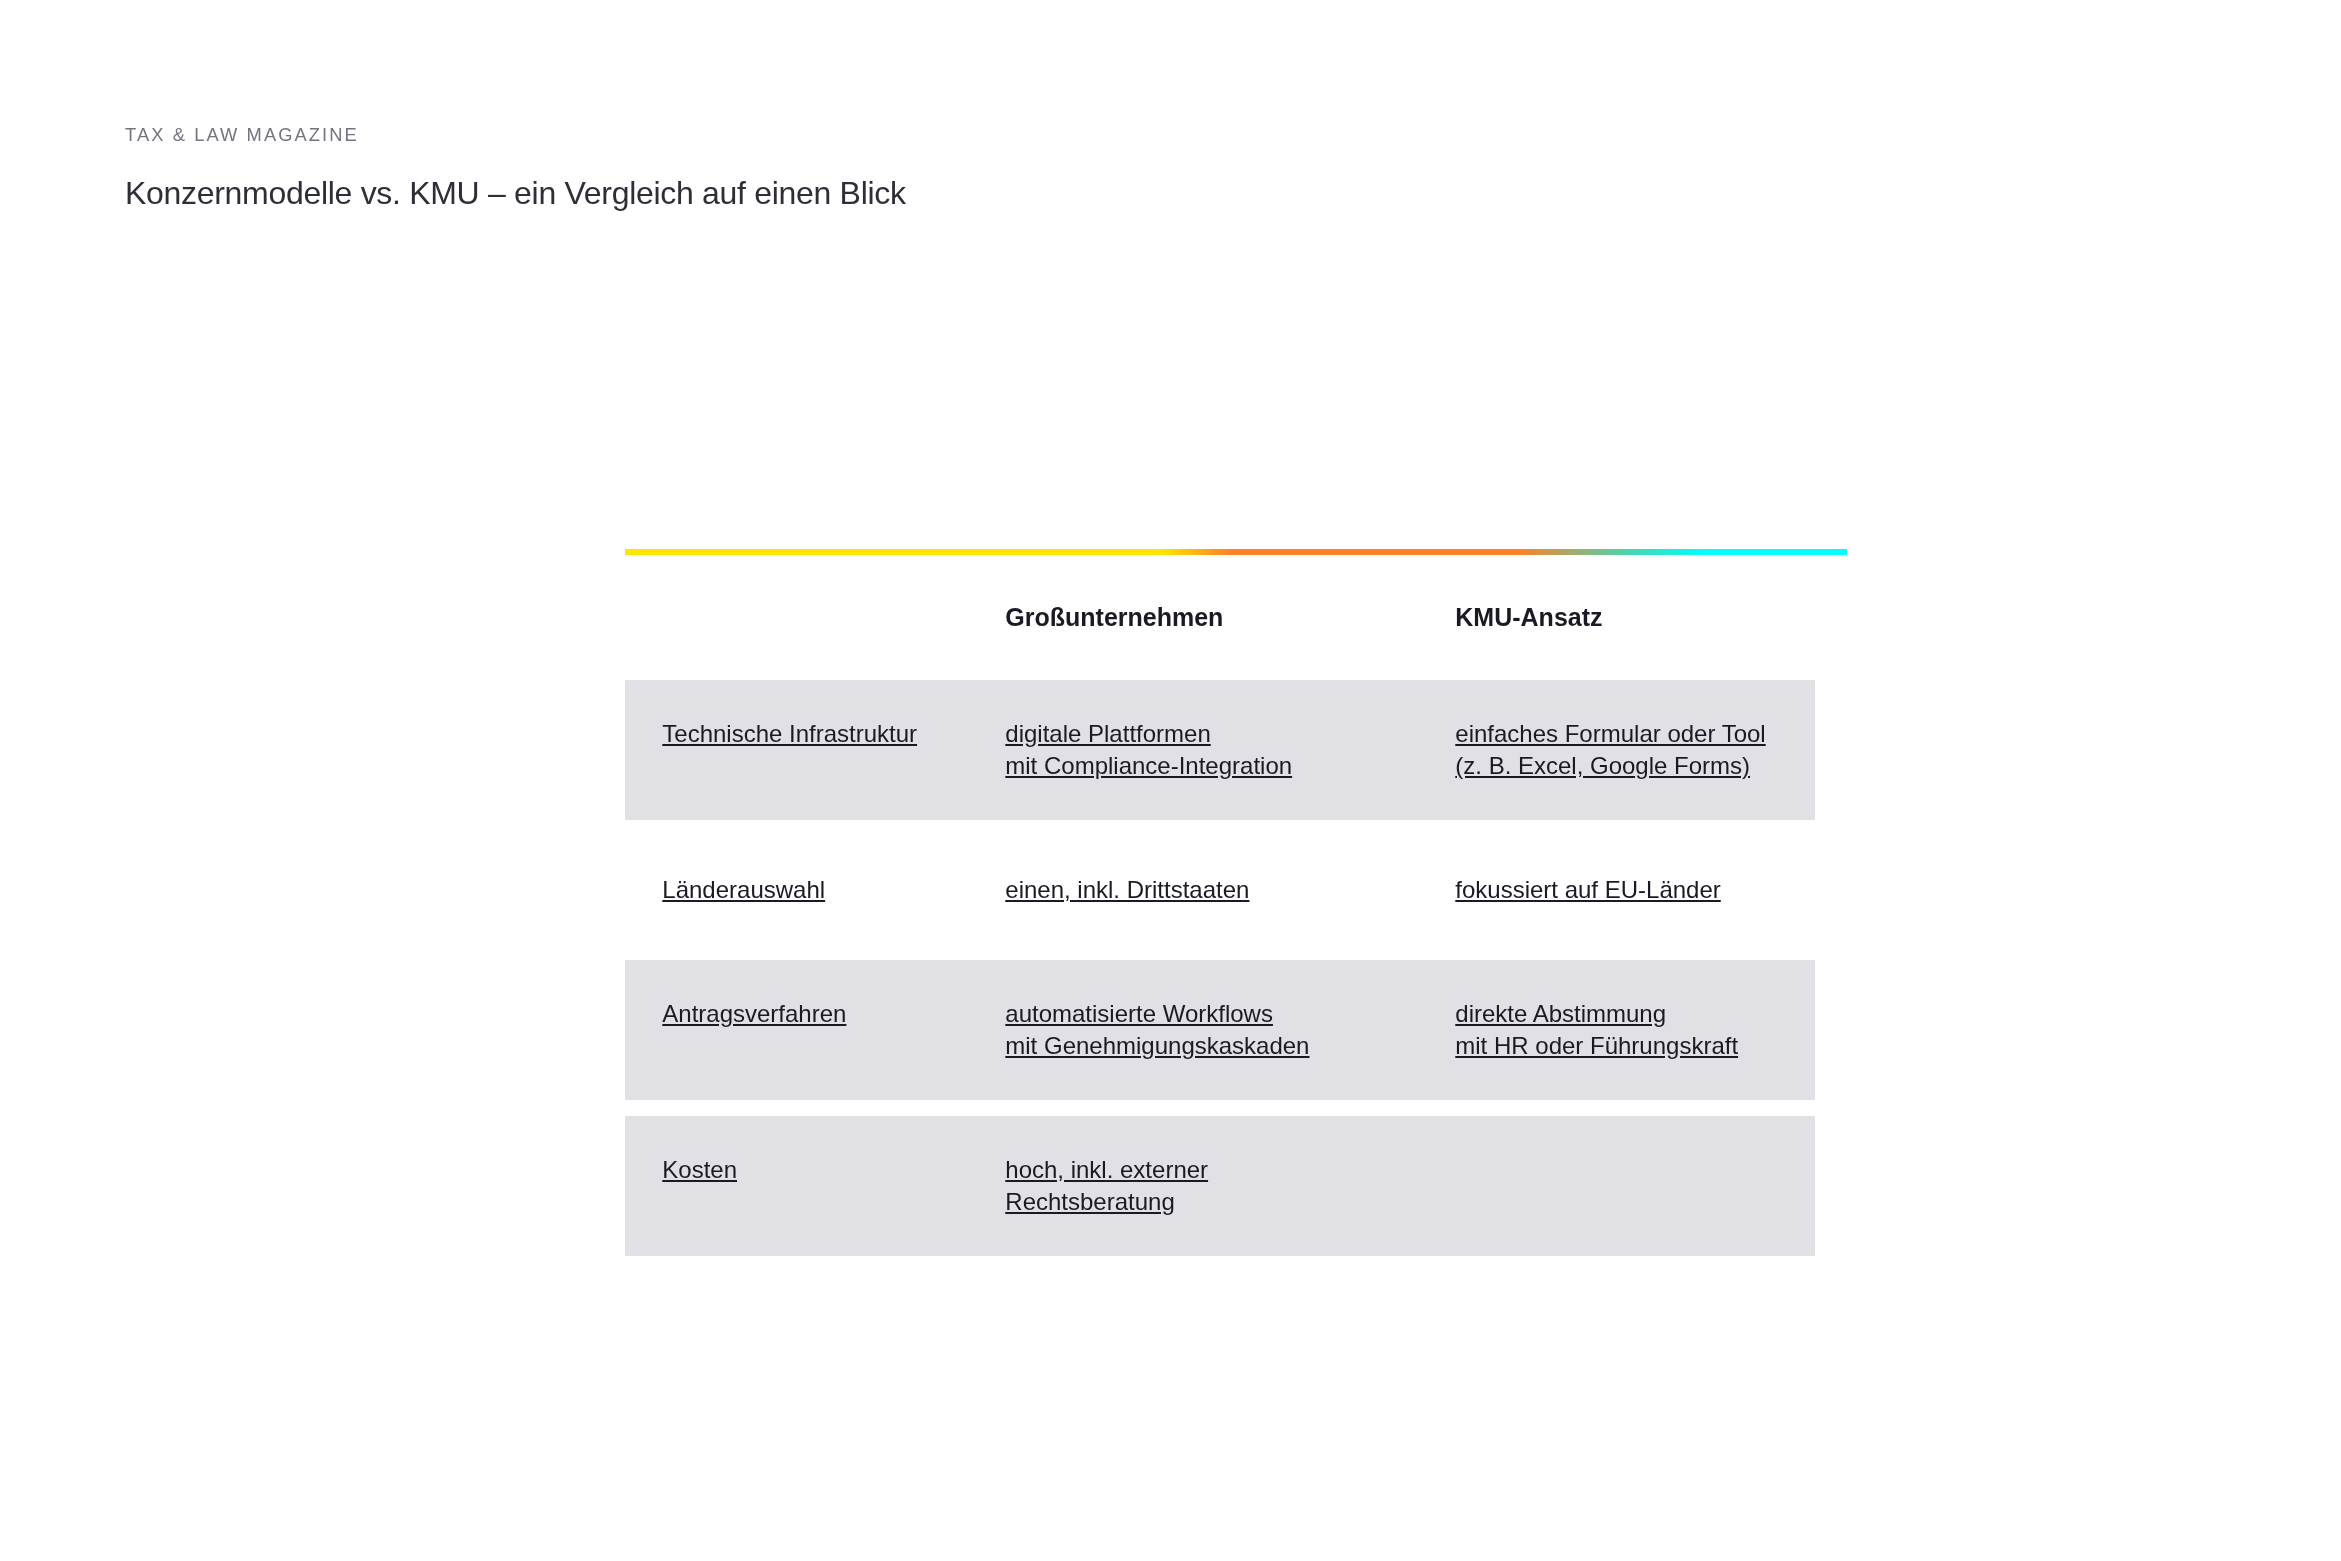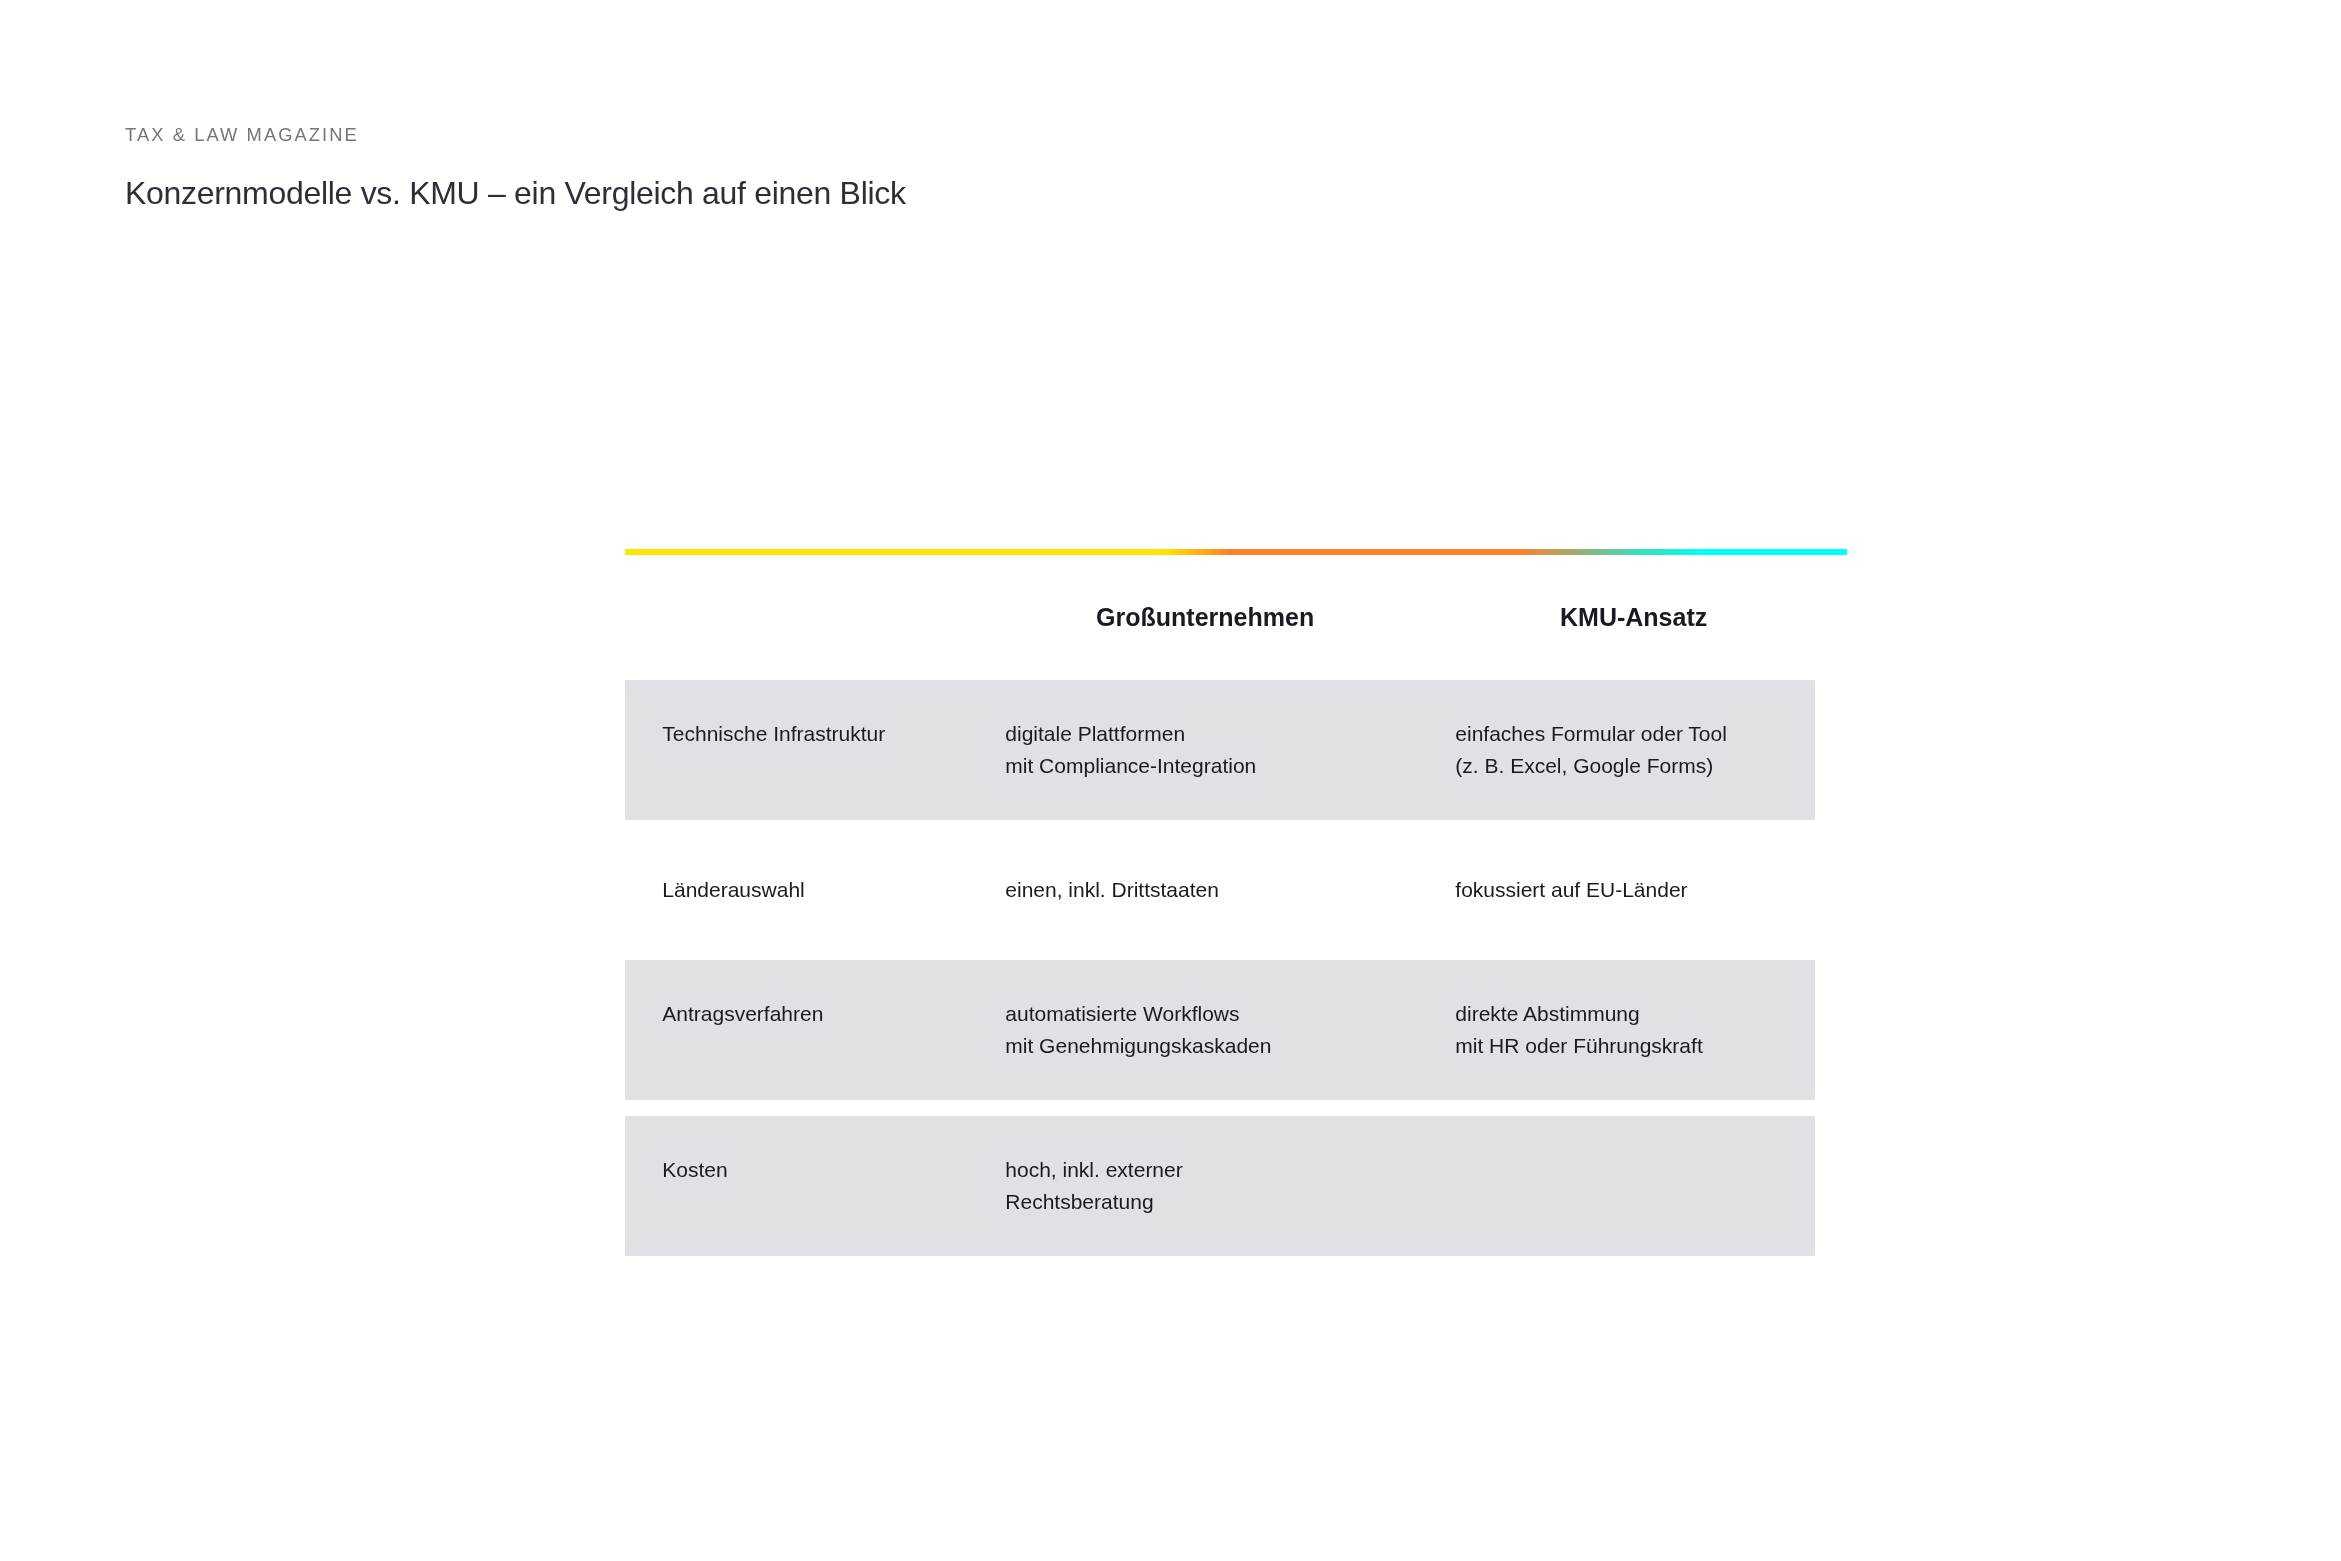--- a/index.html
+++ b/index.html
@@ -62,33 +62,33 @@
       var(--gradient-cyan, #00FFFF) 100%);
   }
   .grid-cols {
     display: grid;
     grid-template-columns: 343px 450px 407px;
     padding-left: 21.3px;
   }
   .thead {
     height: 93px;
     align-items: center;
-    text-align: center;
   }
   .th {
     font-size: 25px;
     font-weight: 700;
     color: var(--body-text, #1A1A24);
   }
   .row {
     padding-top: 22px;
     padding-bottom: 22px;
-    font-size: 21px;
+    font-size: 24px;
     line-height: 32px;
     color: var(--body-text, #1A1A24);
+    text-decoration: underline;
   }
   .row.shaded {
     background: var(--row-shaded-bg, #E1E0E5);
   }
   .cell {
     white-space: pre-line;
     padding-right: 18.3px;
   }
 </style>
 </head>

